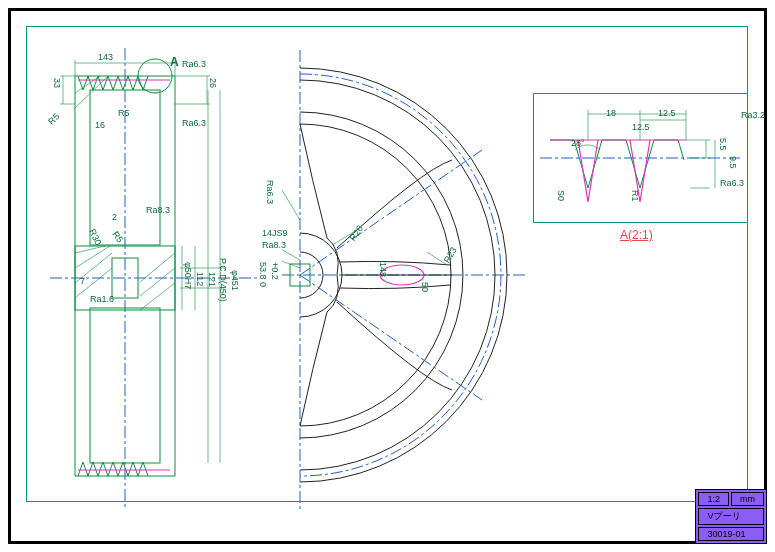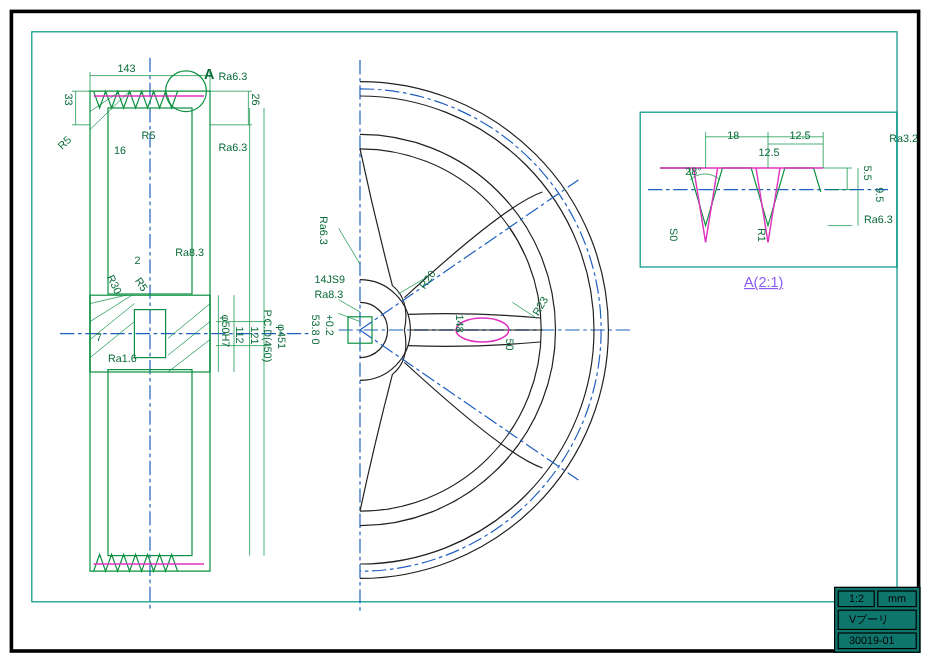--- a/index.html
+++ b/index.html
@@ -1,21 +1,21 @@
 <!DOCTYPE html>
 <html><head>
 <meta charset="utf-8">
 <style>
 *{margin:0;padding:0;box-sizing:border-box}
 body{width:775px;height:552px;background:#fff;position:relative;font-family:Arial,sans-serif;font-size:9px}
 .frame{position:absolute;border:1px solid #000}
 .outer{left:8px;top:8px;width:759px;height:536px;border:3px solid #000}
 .inner{left:26px;top:26px;width:722px;height:476px;border:1px solid #009688}
 .detail-box{left:533px;top:93px;width:215px;height:130px;border:1px solid #009688}
-.tblock{position:absolute;right:8px;bottom:8px;border:1px solid #000;background:#0f766e;font-size:10px}
+.tblock{position:absolute;right:8px;bottom:8px;border:1px solid #000;background:#8b5cf6;font-size:10px}
 .tblock td{border:1px solid #000;padding:1px 8px;font-size:9px}
 .dim{position:absolute;font-size:9px;color:#0a6b3a;white-space:nowrap}
 .vert{writing-mode:vertical-rl}
 .surf{color:#0a6b3a}
 svg{position:absolute}
 .grn{stroke:#0a9040;fill:none;stroke-width:1}
 .blue{stroke:#2060c0;fill:none;stroke-width:1;stroke-dasharray:12 3 3 3}
 .mag{stroke:#e030c0;fill:none;stroke-width:1.2}
 .thin{stroke:#0a9040;fill:none;stroke-width:0.6}
 .blk{stroke:#222;fill:none;stroke-width:1}
@@ -170,21 +170,21 @@
 <div class="dim" style="left:606px;top:108px">18</div>
 <div class="dim" style="left:658px;top:108px">12.5</div>
 <div class="dim" style="left:632px;top:122px">12.5</div>
 <div class="dim" style="left:571px;top:138px">28°</div>
 <div class="dim vert" style="left:718px;top:138px">5.5</div>
 <div class="dim vert" style="left:728px;top:156px">9.5</div>
 <div class="dim surf" style="left:741px;top:110px">Ra3.2</div>
 <div class="dim surf" style="left:720px;top:178px">Ra6.3</div>
 <div class="dim vert" style="left:556px;top:190px">S0</div>
 <div class="dim vert" style="left:630px;top:190px">R1</div>
-<div class="dim" style="left:620px;top:228px;font-size:12px;text-decoration:underline;color:#8b5cf6">A(2:1)</div>
+<div class="dim" style="left:620px;top:228px;font-size:12px;text-decoration:underline;color:#ef4444">A(2:1)</div>
 
 <table class="tblock">
 <tbody>
       <tr>
         <td>1:2</td>
         <td>mm</td>
       </tr>
 <tr>
         <td colspan="2">Vプーリ</td>
       </tr>

